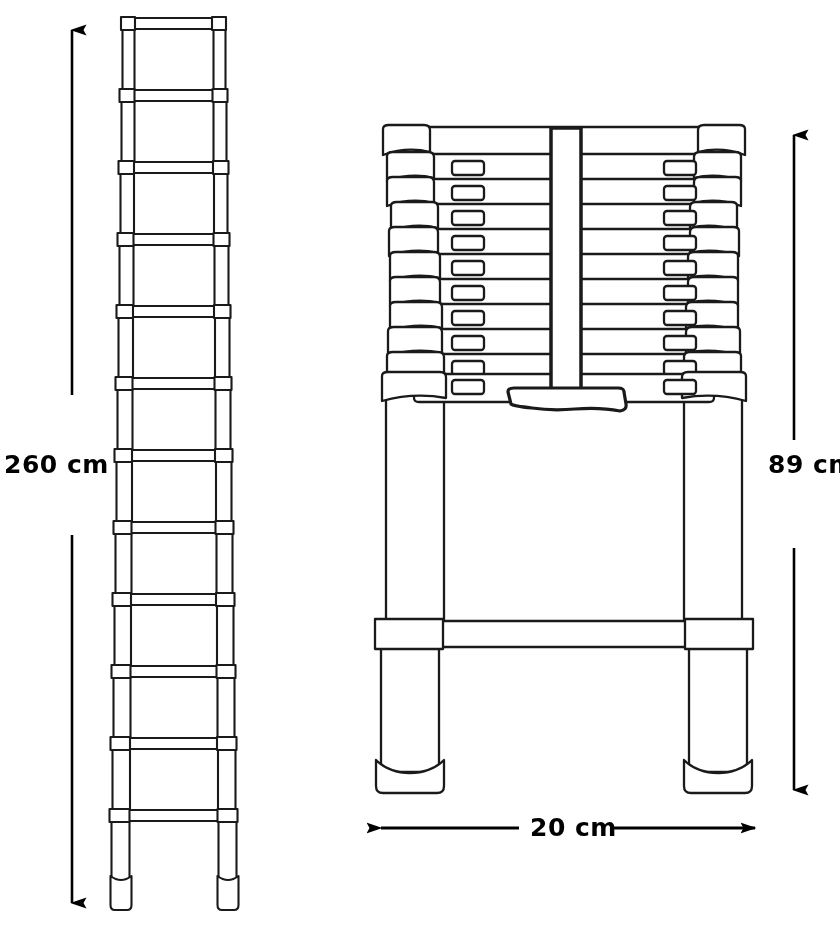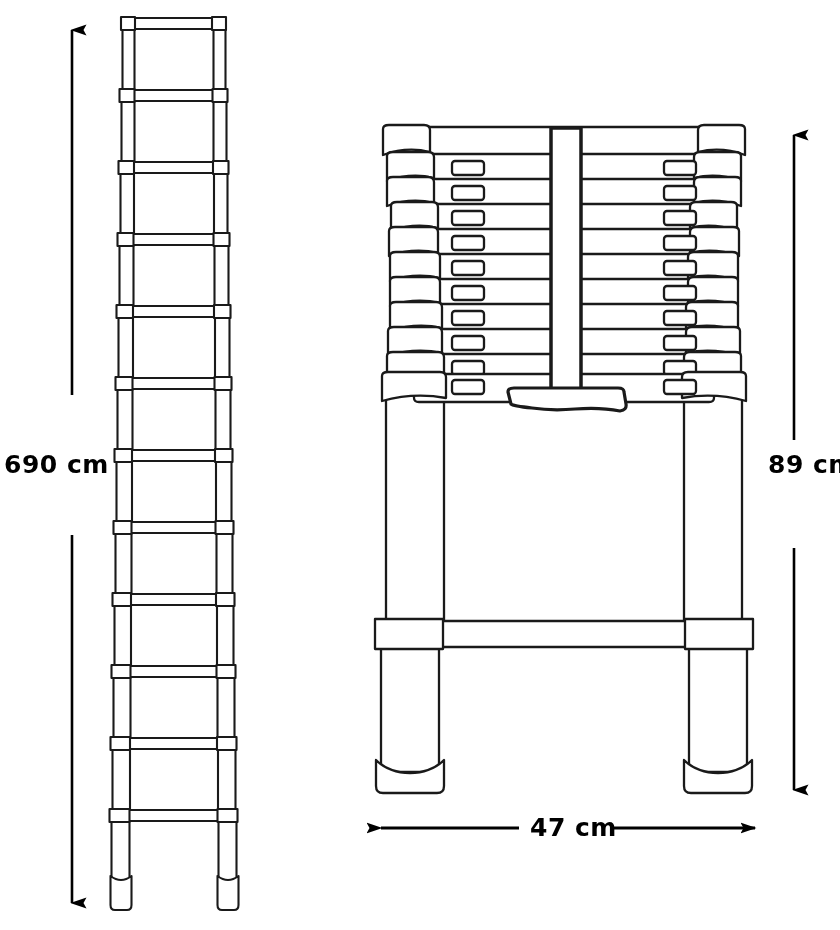--- a/index.html
+++ b/index.html
@@ -332,19 +332,19 @@
       <line x1="794" y1="440" x2="794" y2="135" stroke="#000" stroke-width="2.6" marker-end="url(#arrowUp)"></line>
       <line x1="794" y1="548" x2="794" y2="790" stroke="#000" stroke-width="2.6" marker-end="url(#arrowDown)"></line>
     </g>
 
     <g>
       <line x1="519" y1="828" x2="381" y2="828" stroke="#000" stroke-width="3.2" marker-end="url(#arrowLeft)"></line>
       <line x1="612" y1="828" x2="755" y2="828" stroke="#000" stroke-width="3.2" marker-end="url(#arrowRight)"></line>
     </g>
   </svg>
 
-  <div class="dim-label" id="label-height-extended">690 cm</div>
+  <div class="dim-label" id="label-height-extended">260 cm</div>
 
   <div class="dim-label" id="label-height-collapsed">89 cm</div>
 
-  <div class="dim-label" id="label-width">47 cm</div>
+  <div class="dim-label" id="label-width">20 cm</div>
 
 </div>
 
 </body></html>

